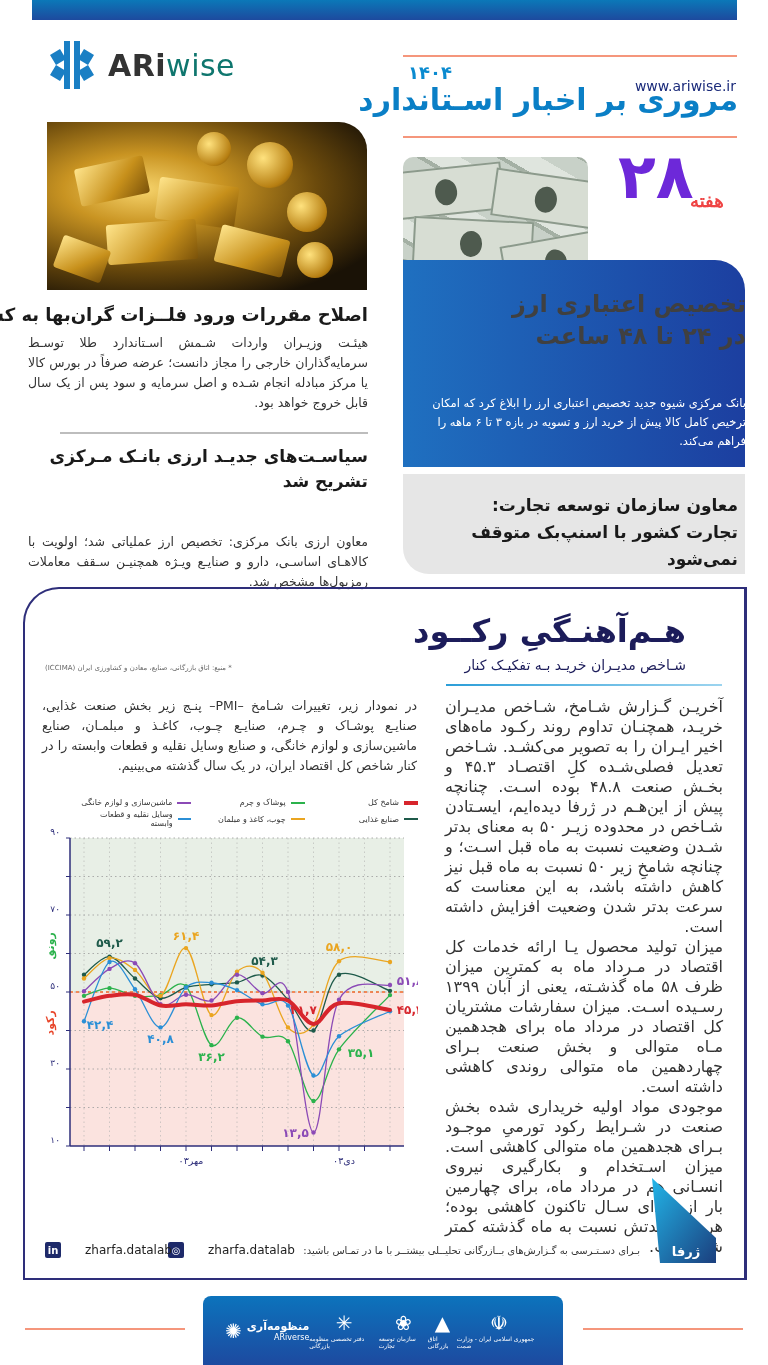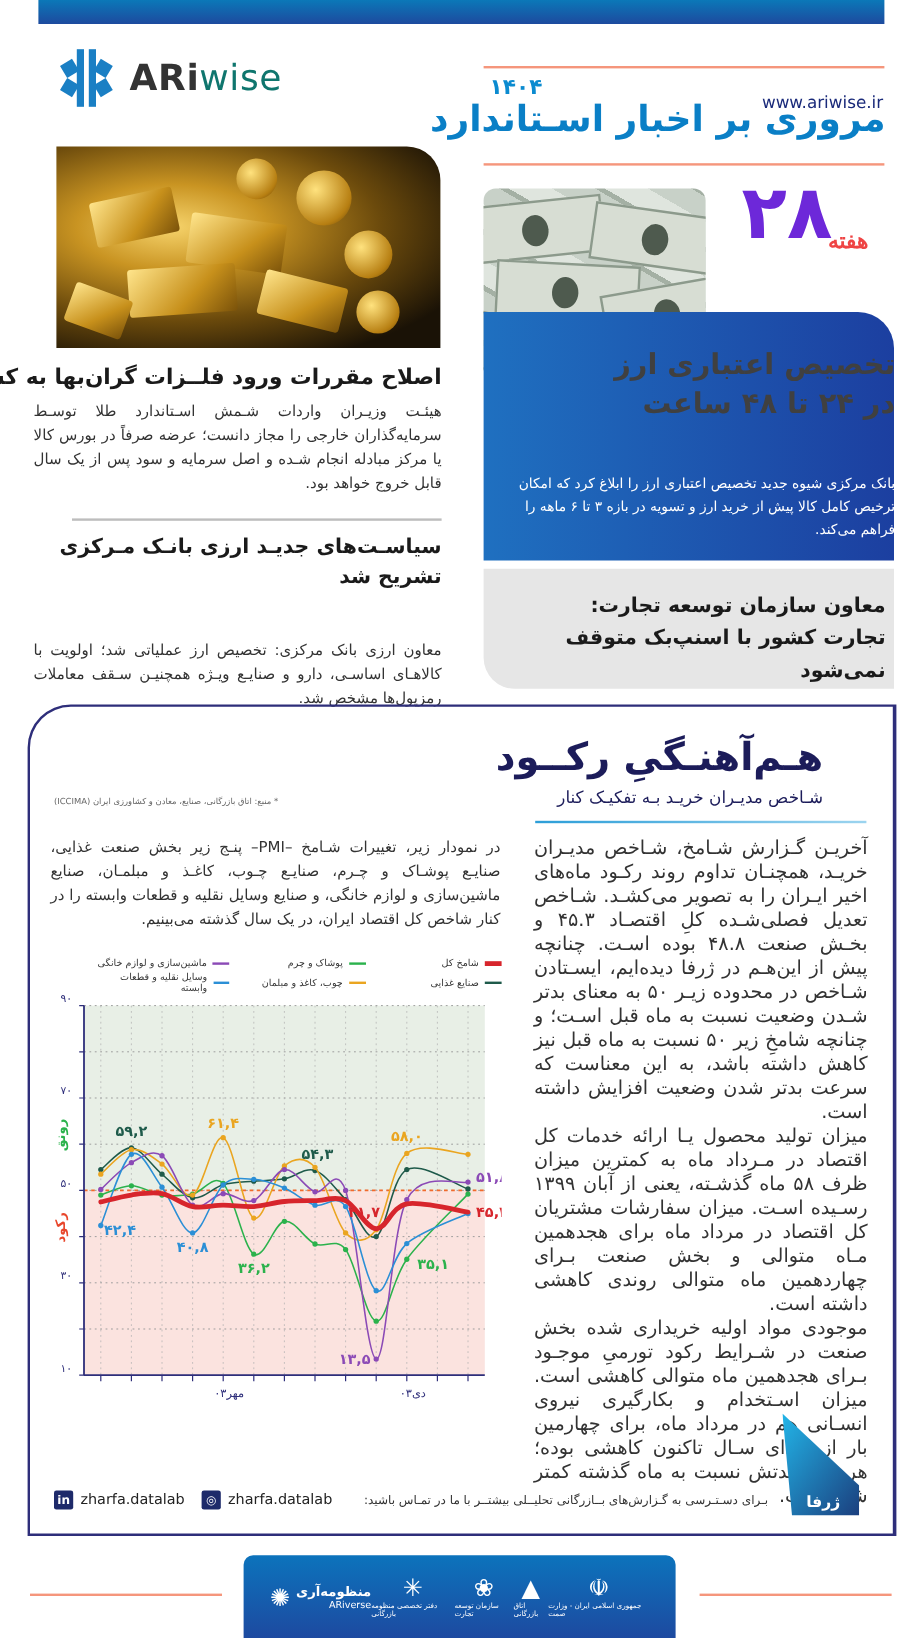--- a/index.html
+++ b/index.html
@@ -68,21 +68,21 @@
   #legend { left: 78px; top: 798px; width: 340px; font-size: 8px; color: #333; display: grid;
     grid-template-columns: repeat(3, 1fr); row-gap: 3px; direction: rtl; }
   .legend-item { display: flex; align-items: center; gap: 5px; }
   .legend-swatch { width: 14px; height: 2px; display: inline-block; }
 
   #chart-svg { left: 28px; top: 826px; }
 
   
   #zharfa-logo { left: 652px; top: 1178px; width: 64px; height: 85px; }
   #contact-text { right: 128px; top: 1245px; font-size: 10px; color: #333; white-space: nowrap; }
-  .social { top: 1242px; display: flex; align-items: flex-start; gap: 6px; font-size: 12px; color: #222; }
+  .social { top: 1242px; display: flex; align-items: center; gap: 24px; font-size: 12px; color: #222; }
   .social-box { width: 16px; height: 16px; background: #1e2a6a; color: #fff; border-radius: 2px; display: flex; align-items: center; justify-content: center; font-size: 10px; font-weight: bold; }
   #social-instagram { left: 168px; }
   #social-linkedin { left: 45px; }
 
   
   #footer-line-left { left: 25px; top: 1328px; width: 160px; height: 2px; background: #f5967c; }
   #footer-line-right { left: 583px; top: 1328px; width: 160px; height: 2px; background: #f5967c; }
   #footer-bar { left: 203px; top: 1296px; width: 360px; height: 69px; border-radius: 8px 8px 0 0;
     background: linear-gradient(#0c73bc, #1d4aa0); display: flex; align-items: center; justify-content: space-around; padding: 0 22px; }
   .partner { display: flex; flex-direction: column; align-items: center; color: #fff; font-size: 6px; gap: 2px; }

